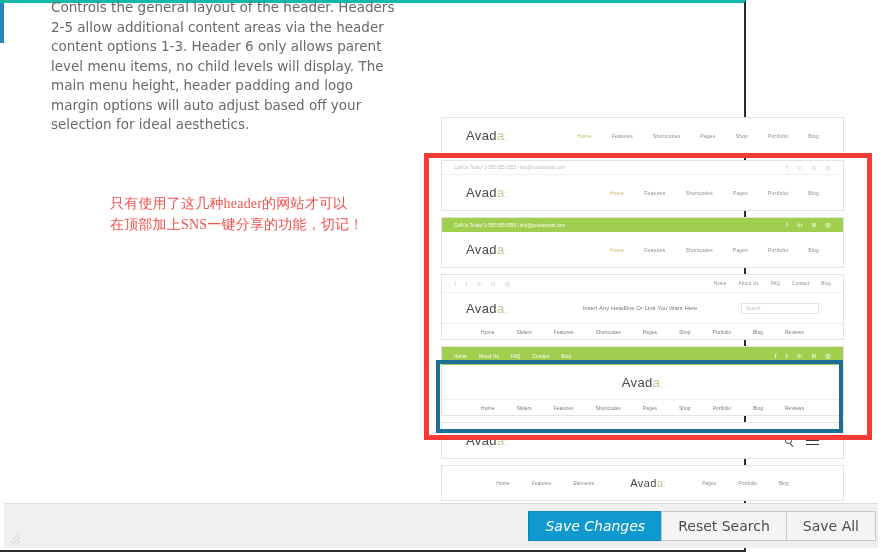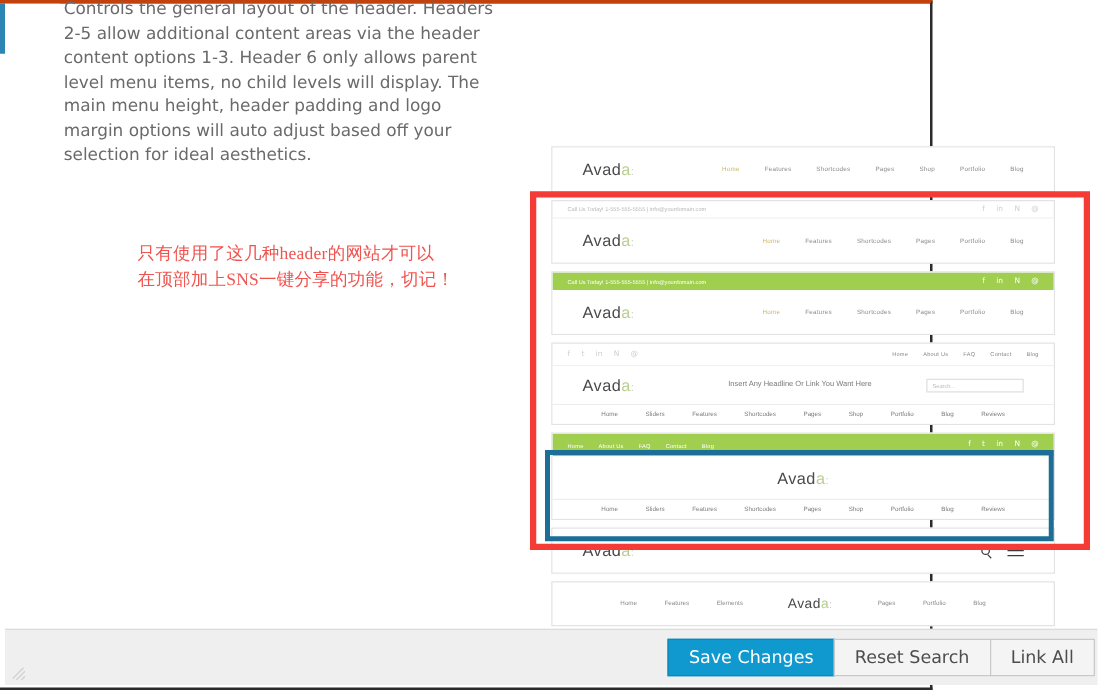--- a/index.html
+++ b/index.html
@@ -6,21 +6,21 @@
   html, body {
     width: 882px; height: 552px;
     background: #ffffff;
     font-family: "Liberation Sans", sans-serif;
     overflow: hidden;
   }
   #root {
     position: relative;
     width: 746px; height: 552px;
     background: #ffffff;
-    border-top: 3px solid #c2410c;
+    border-top: 3px solid #14b8a6;
     border-bottom: 2px solid #2b2b2b;
     border-right: 2px solid #2b2b2b;
   }
 
   
   .left-accent {
     position: absolute; left: 0; top: 0;
     width: 4px; height: 40px;
     background: #2b86b5;
   }
@@ -226,20 +226,21 @@
     background: #f4f4f4;
     color: #4d4d4d;
     cursor: pointer;
     margin-left: -1px;
     font-family: "DejaVu Sans", sans-serif;
   }
   .btn.primary {
     background: #1099cf;
     border-color: #0d87b8;
     color: #ffffff;
+    font-style: italic;
   }
   .btn.last { margin-right: 2px; }
   .resize-grip {
     position: absolute;
     left: 6px; bottom: 4px;
     width: 10px; height: 10px;
     opacity: .35;
   }
 </style>
 </head>
@@ -415,19 +416,19 @@
     </div>
 
   </div>
 
   <div class="hl-red"></div>
   <div class="hl-blue"></div>
 
   <div class="actionbar">
     <button class="btn primary">Save Changes</button>
     <button class="btn">Reset Search</button>
-    <button class="btn last">Link All</button>
+    <button class="btn last">Save All</button>
     <svg class="resize-grip" viewBox="0 0 10 10">
       <path d="M0 9 L9 0 M3 10 L10 3 M7 10 L10 7" stroke="#999" stroke-width="1" fill="none"></path>
     </svg>
   </div>
 
 </div>
 
 </body></html>

